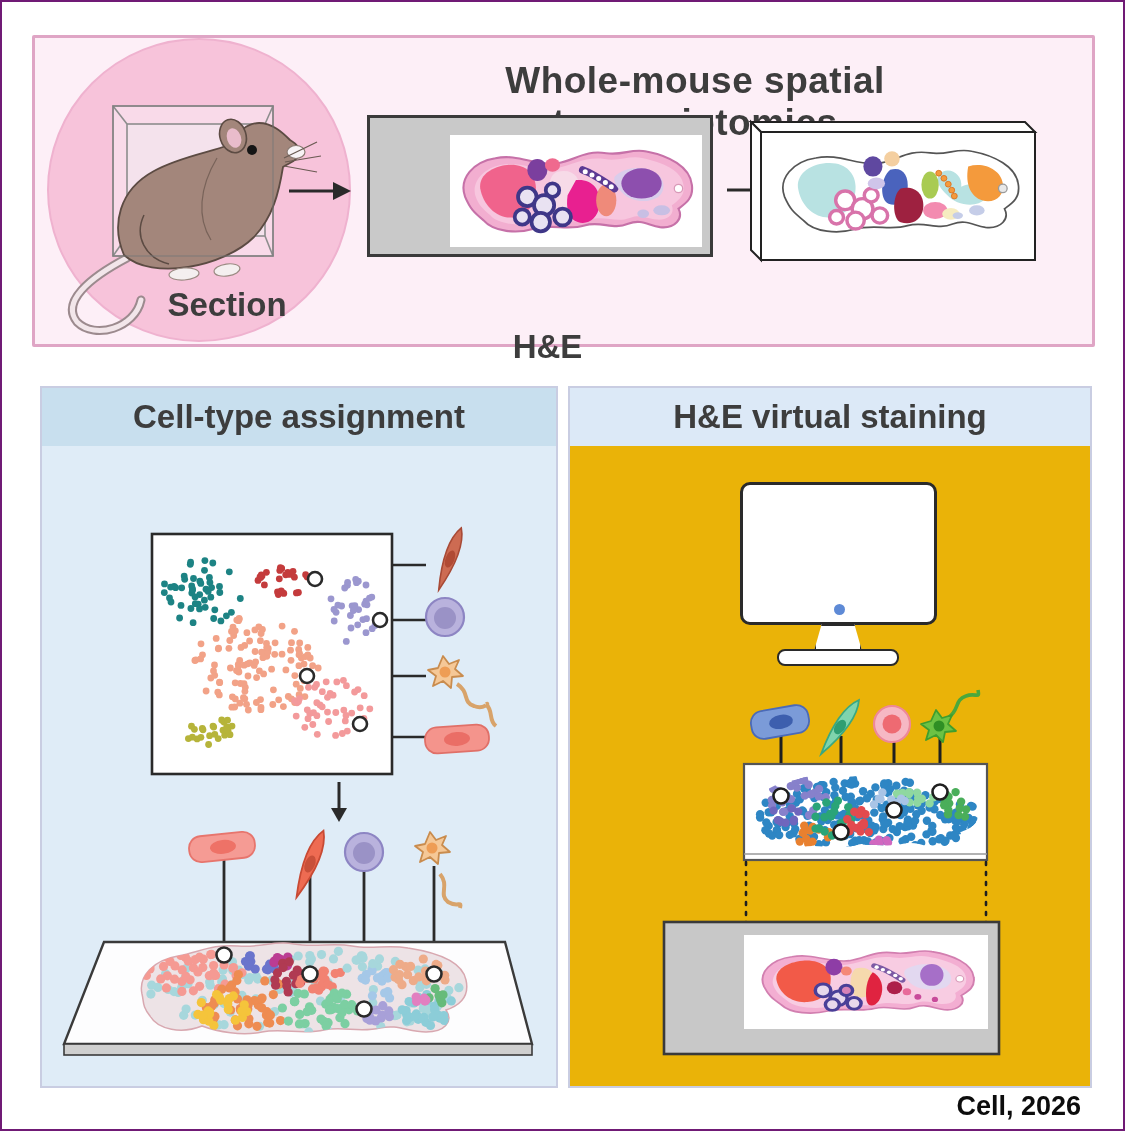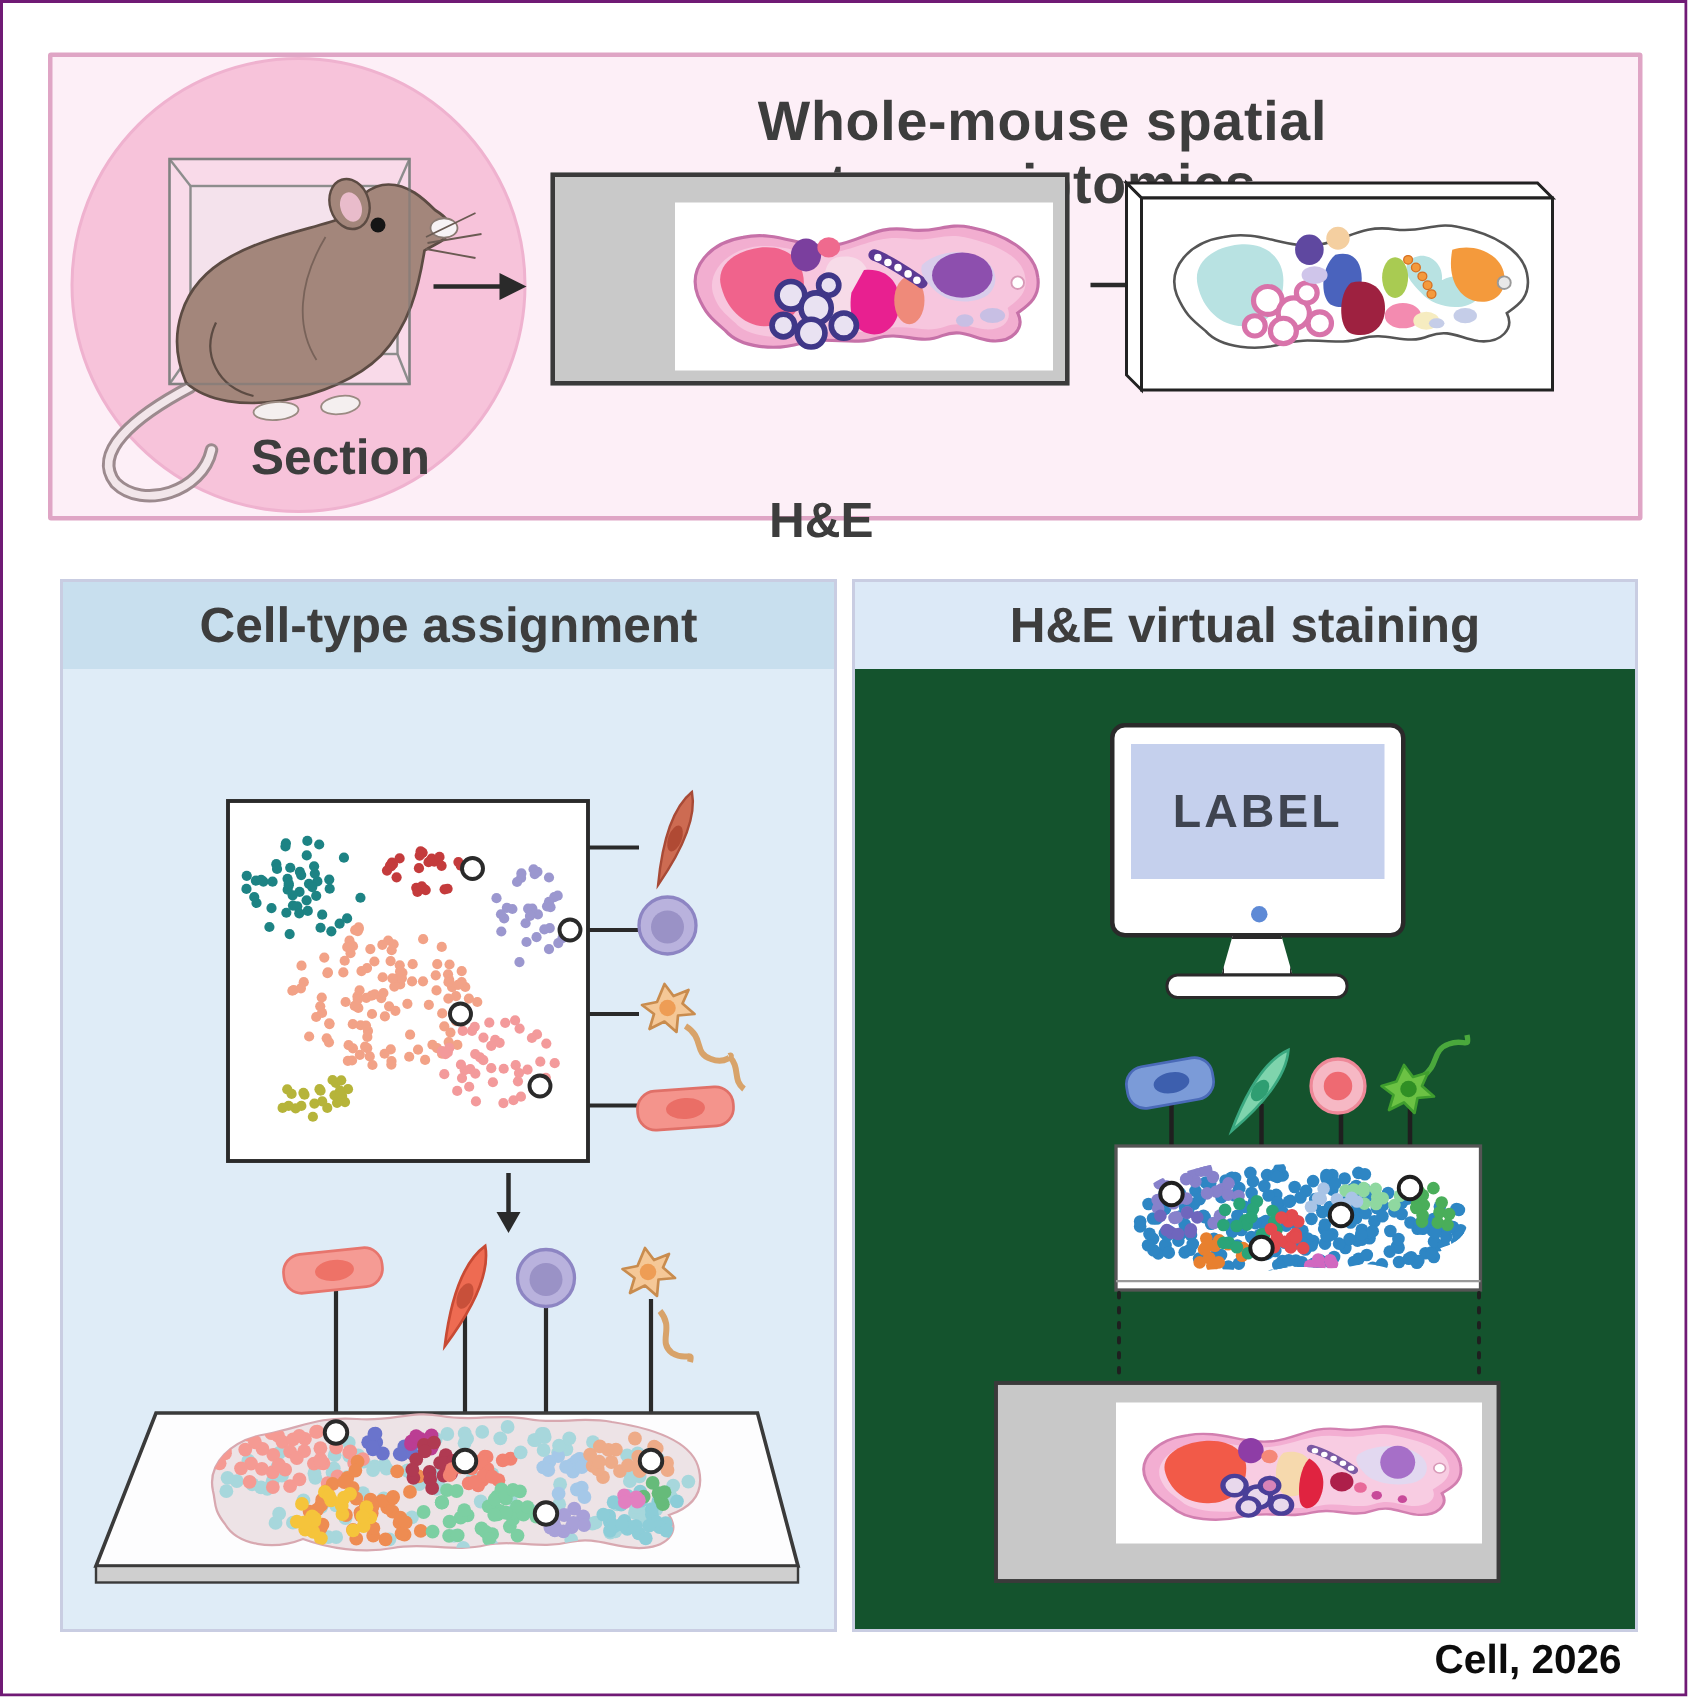--- a/index.html
+++ b/index.html
@@ -11,21 +11,21 @@
   #section-circle{left:12px;top:0px;width:304px;height:304px;border-radius:50%;background:#f7c3da;border:2px solid #efb2cf;box-sizing:border-box;}
   .flow-label{font-size:33px;color:#3d3d3d;text-align:center;}
   #section-label{left:107px;top:248px;width:170px;}
   #he-label{left:450px;top:245px;width:125px;margin-top:45px;}
   #array-label{left:770px;top:245px;width:185px;}
   #he-slide{left:332px;top:77px;width:346px;height:142px;background:#c9c9c9;border:3px solid #3a3a3a;box-sizing:border-box;}
   #he-window{left:415px;top:97px;width:252px;height:112px;background:#ffffff;}
   
   .panel{top:384px;height:702px;border:2px solid #c9cde2;box-sizing:border-box;}
   #left-panel{left:38px;width:518px;background:#dfecf7;}
-  #right-panel{left:566px;width:524px;background:#14532d;}
+  #right-panel{left:566px;width:524px;background:#eab308;}
   .panel-header{position:absolute;left:0;top:0;width:100%;height:58px;display:flex;align-items:center;justify-content:center;font-size:33px;color:#3d3d3d;}
   #left-panel .panel-header{background:#c8dfee;}
   #right-panel .panel-header{background:#dce9f7;}
   
   #monitor-body{left:170px;top:94px;width:197px;height:143px;background:#ffffff;border:3px solid #2a2a2a;border-radius:10px;box-sizing:border-box;}
   #monitor-screen{left:11px;top:11px;width:169px;height:90px;background:#c5d0ed;display:flex;align-items:center;justify-content:center;font-size:31px;color:#3f4450;letter-spacing:2px;}
   #monitor-dot{left:91px;top:119px;width:11px;height:11px;border-radius:50%;background:#5e8ad6;}
   #monitor-neck{left:244px;top:236px;width:48px;height:27px;background:#ffffff;border:2.5px solid #2a2a2a;clip-path:polygon(16% 0,84% 0,100% 100%,0 100%);box-sizing:border-box;}
   #monitor-base{left:207px;top:261px;width:122px;height:17px;background:#ffffff;border:2.5px solid #2a2a2a;border-radius:8px;box-sizing:border-box;}
   #attribution{right:42px;top:1089px;font-size:27px;color:#0c0c0c;text-align:center;}
@@ -946,21 +946,20 @@
           <circle cx="322" cy="621" r="7.5"></circle>
           <circle cx="392" cy="586" r="7.5"></circle>
       </g>
     </svg>
   </div>
 
   <div id="right-panel" class="panel abs">
     <div class="panel-header">H&amp;E virtual staining</div>
 
     <div id="monitor-body" class="abs">
-      <div id="monitor-screen" class="abs">LABEL</div>
       <div id="monitor-dot" class="abs"></div>
     </div>
     <div id="monitor-neck" class="abs"></div>
     <div id="monitor-base" class="abs"></div>
 
     <svg class="abs" style="left:0;top:0;" width="520" height="698">
       <defs>
         <clipPath id="tissueClipR">
           <path d="M185,428 C182,412 196,398 216,394 C234,390 246,384 266,388 C284,391 296,384 314,388 C330,391 342,386 358,390 C378,394 404,400 408,418 C412,434 400,442 390,444 C396,454 388,462 372,461 C356,460 348,452 332,456 C314,460 298,454 282,458 C266,462 248,456 232,459 C214,462 196,458 190,446 C184,438 186,436 185,428 Z"></path>
         </clipPath>

